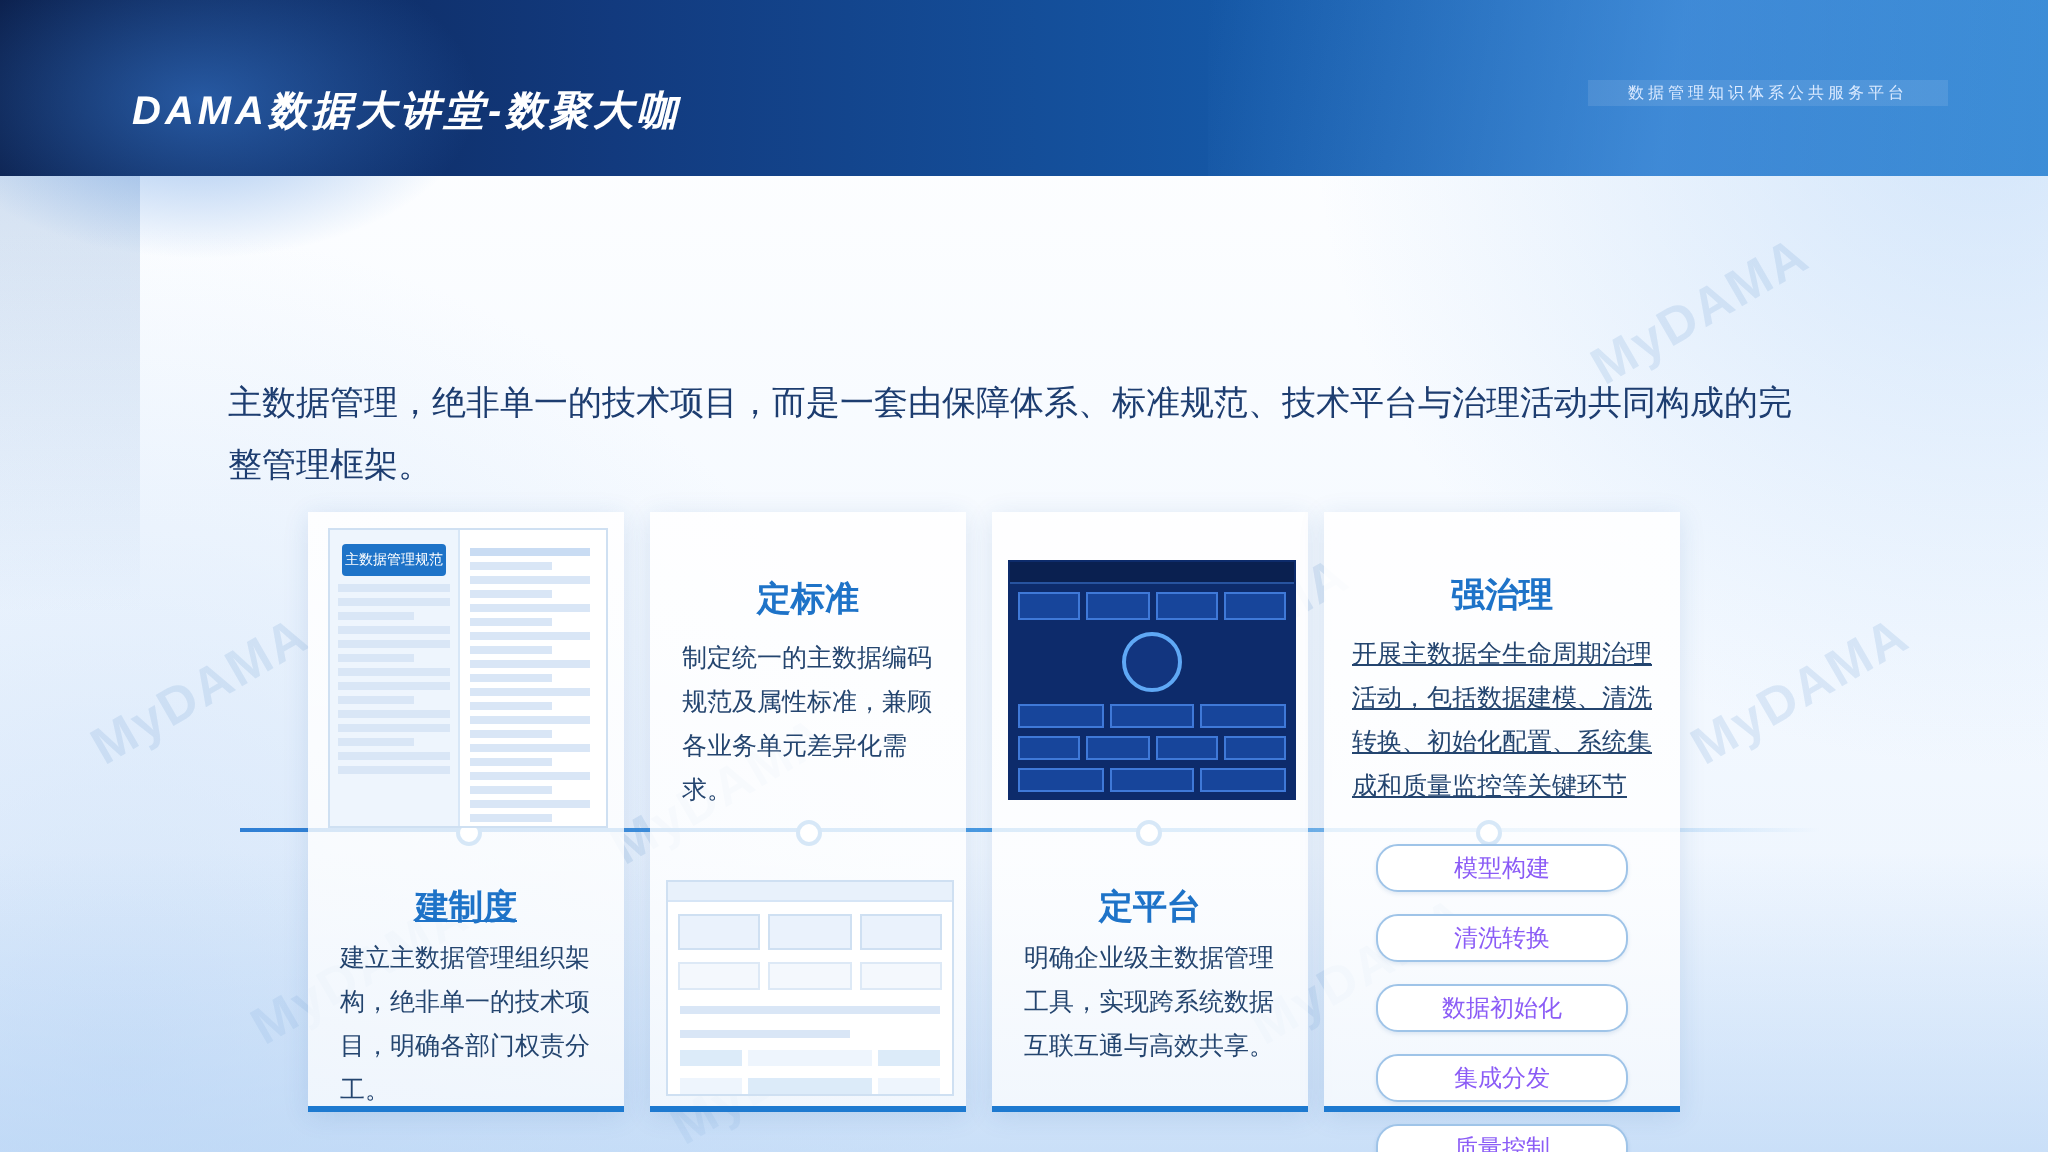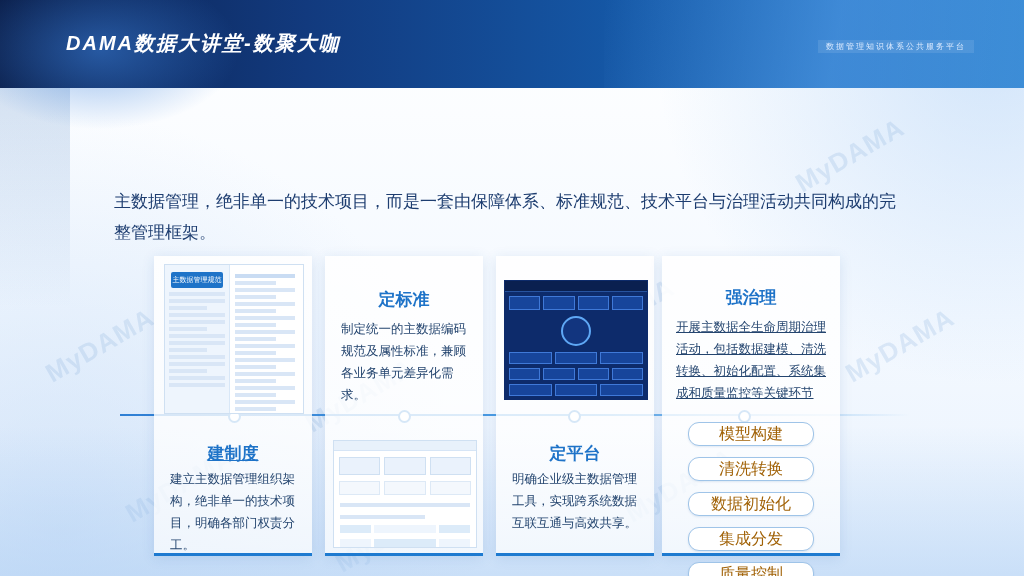--- a/index.html
+++ b/index.html
@@ -39,33 +39,33 @@
     background:linear-gradient(0deg,rgba(176,208,244,.55) 0%,rgba(176,208,244,0) 100%);
   }
   
   .wm{
     position:absolute;color:rgba(120,165,215,.20);font-weight:bold;
     font-size:26px;letter-spacing:1px;transform:rotate(-30deg);
     white-space:nowrap;pointer-events:none;user-select:none;
   }
   
   .brand-title{
-    position:absolute;left:66px;top:30px;
+    position:absolute;left:66px;top:42px;
     color:#ffffff;font-size:20px;font-weight:bold;font-style:italic;letter-spacing:2px;
   }
   .logo{
     position:absolute;right:50px;top:22px;text-align:right;color:#fff;
   }
   .logo-main{font-size:31px;font-weight:bold;font-style:italic;letter-spacing:0px;line-height:34px;}
   .logo-main .my{color:#ffffff;}
   .logo-main .dama{color:#ffffff;}
   .logo-reg{font-size:10px;vertical-align:super;}
   .logo-sub{
     font-size:8px;letter-spacing:2px;color:#dbeaff;margin-top:18px;
-    background:rgba(255,255,255,.10);padding:1px 8px;display:inline-block;
+    background:rgba(255,255,255,.10);padding:1px 20px;display:inline-block;
   }
   
   .page-title{
     position:absolute;left:112px;top:110px;
     font-size:36px;font-weight:bold;color:#17376f;letter-spacing:1px;
   }
   .lede{
     position:absolute;left:114px;top:186px;width:796px;
     font-size:17px;line-height:31px;color:#1d3d70;
   }
@@ -100,21 +100,21 @@
   }
   .shot-blue{background:#0d2b6b;border:1px solid #0d2b6b;}
   .shot-hdr{height:9px;background:#1f64b4;}
   .shot-row{height:4px;background:#d9e6f6;margin:3px 4px;}
   .shot-row.sm{width:60%;}
   .shot-tile{background:#17459b;border:1px solid #3f79d8;}
   
   .tag{
     width:124px;height:22px;line-height:22px;margin:0 auto 11px auto;
     background:#ffffff;border:1px solid #9fc4e8;border-radius:11px;
-    text-align:center;font-size:16px;color:#a16207;
+    text-align:center;font-size:12px;color:#8b5cf6;
     box-shadow:0 1px 2px rgba(30,90,160,.12);
   }
 </style>
 </head>
 <body>
 
 <div class="slide">
 
   <div class="wm" style="left:40px;top:330px;">MyDAMA</div>
   <div class="wm" style="left:120px;top:470px;">MyDAMA</div>

